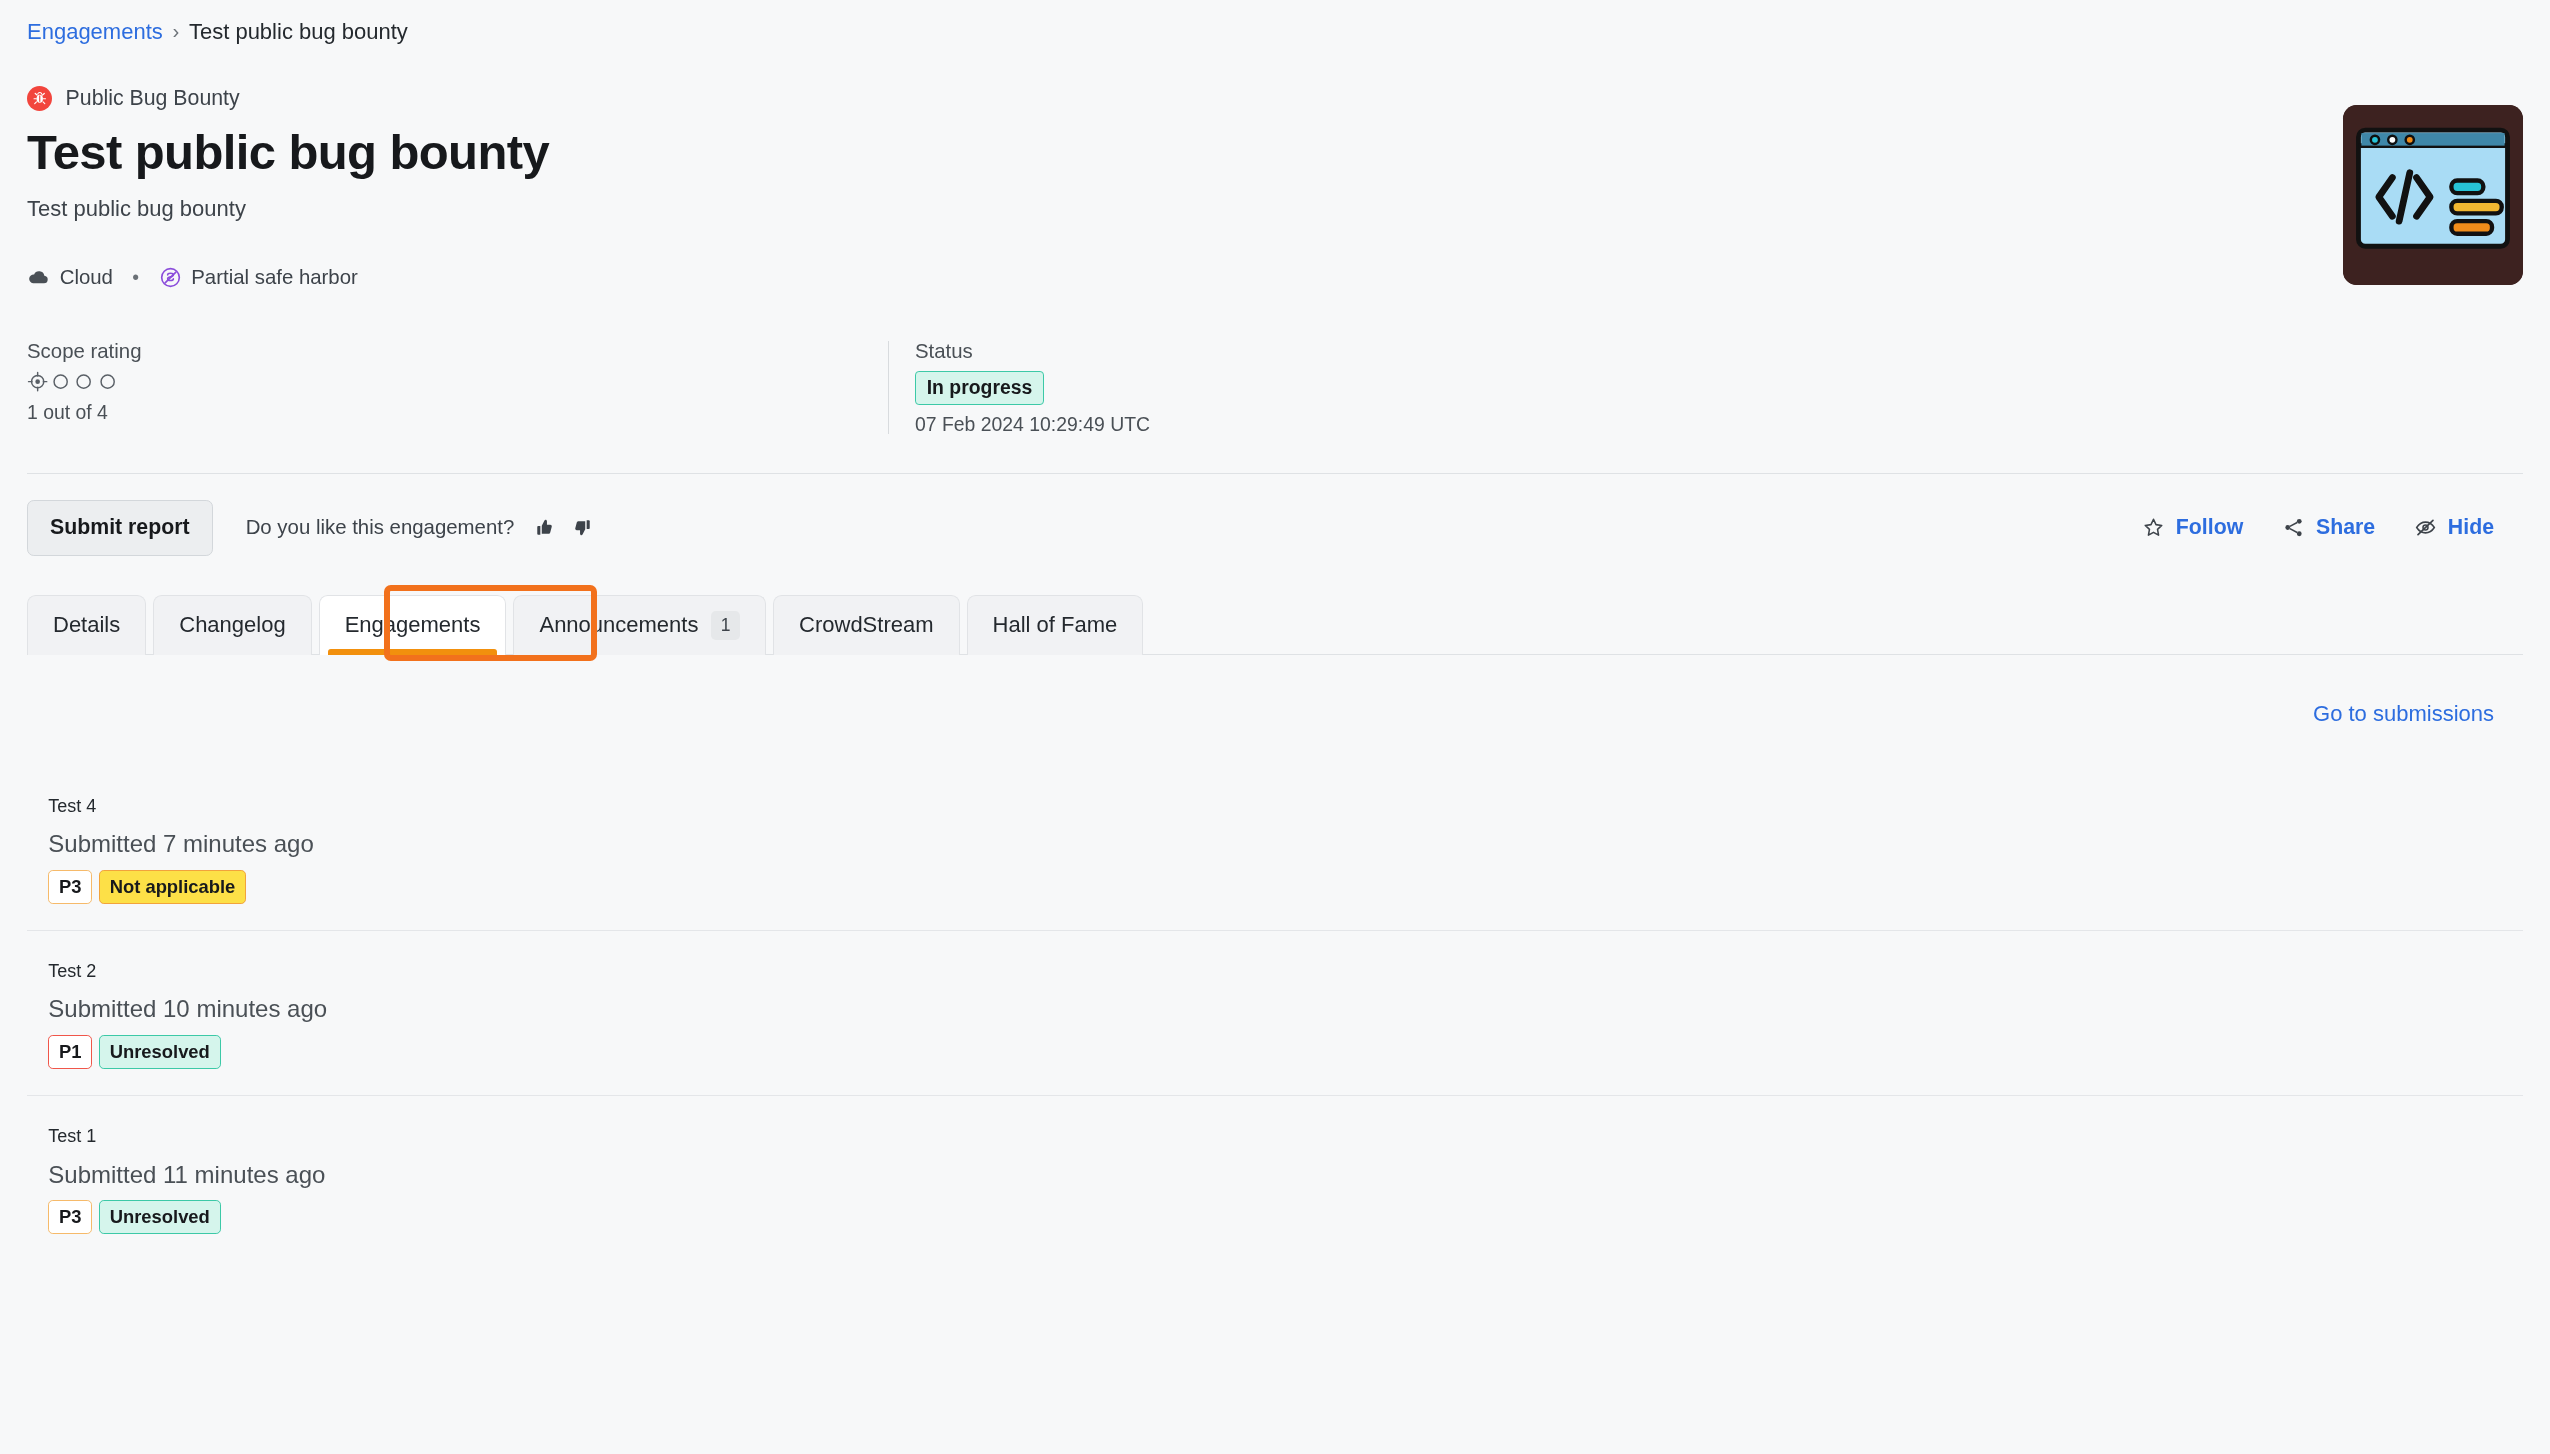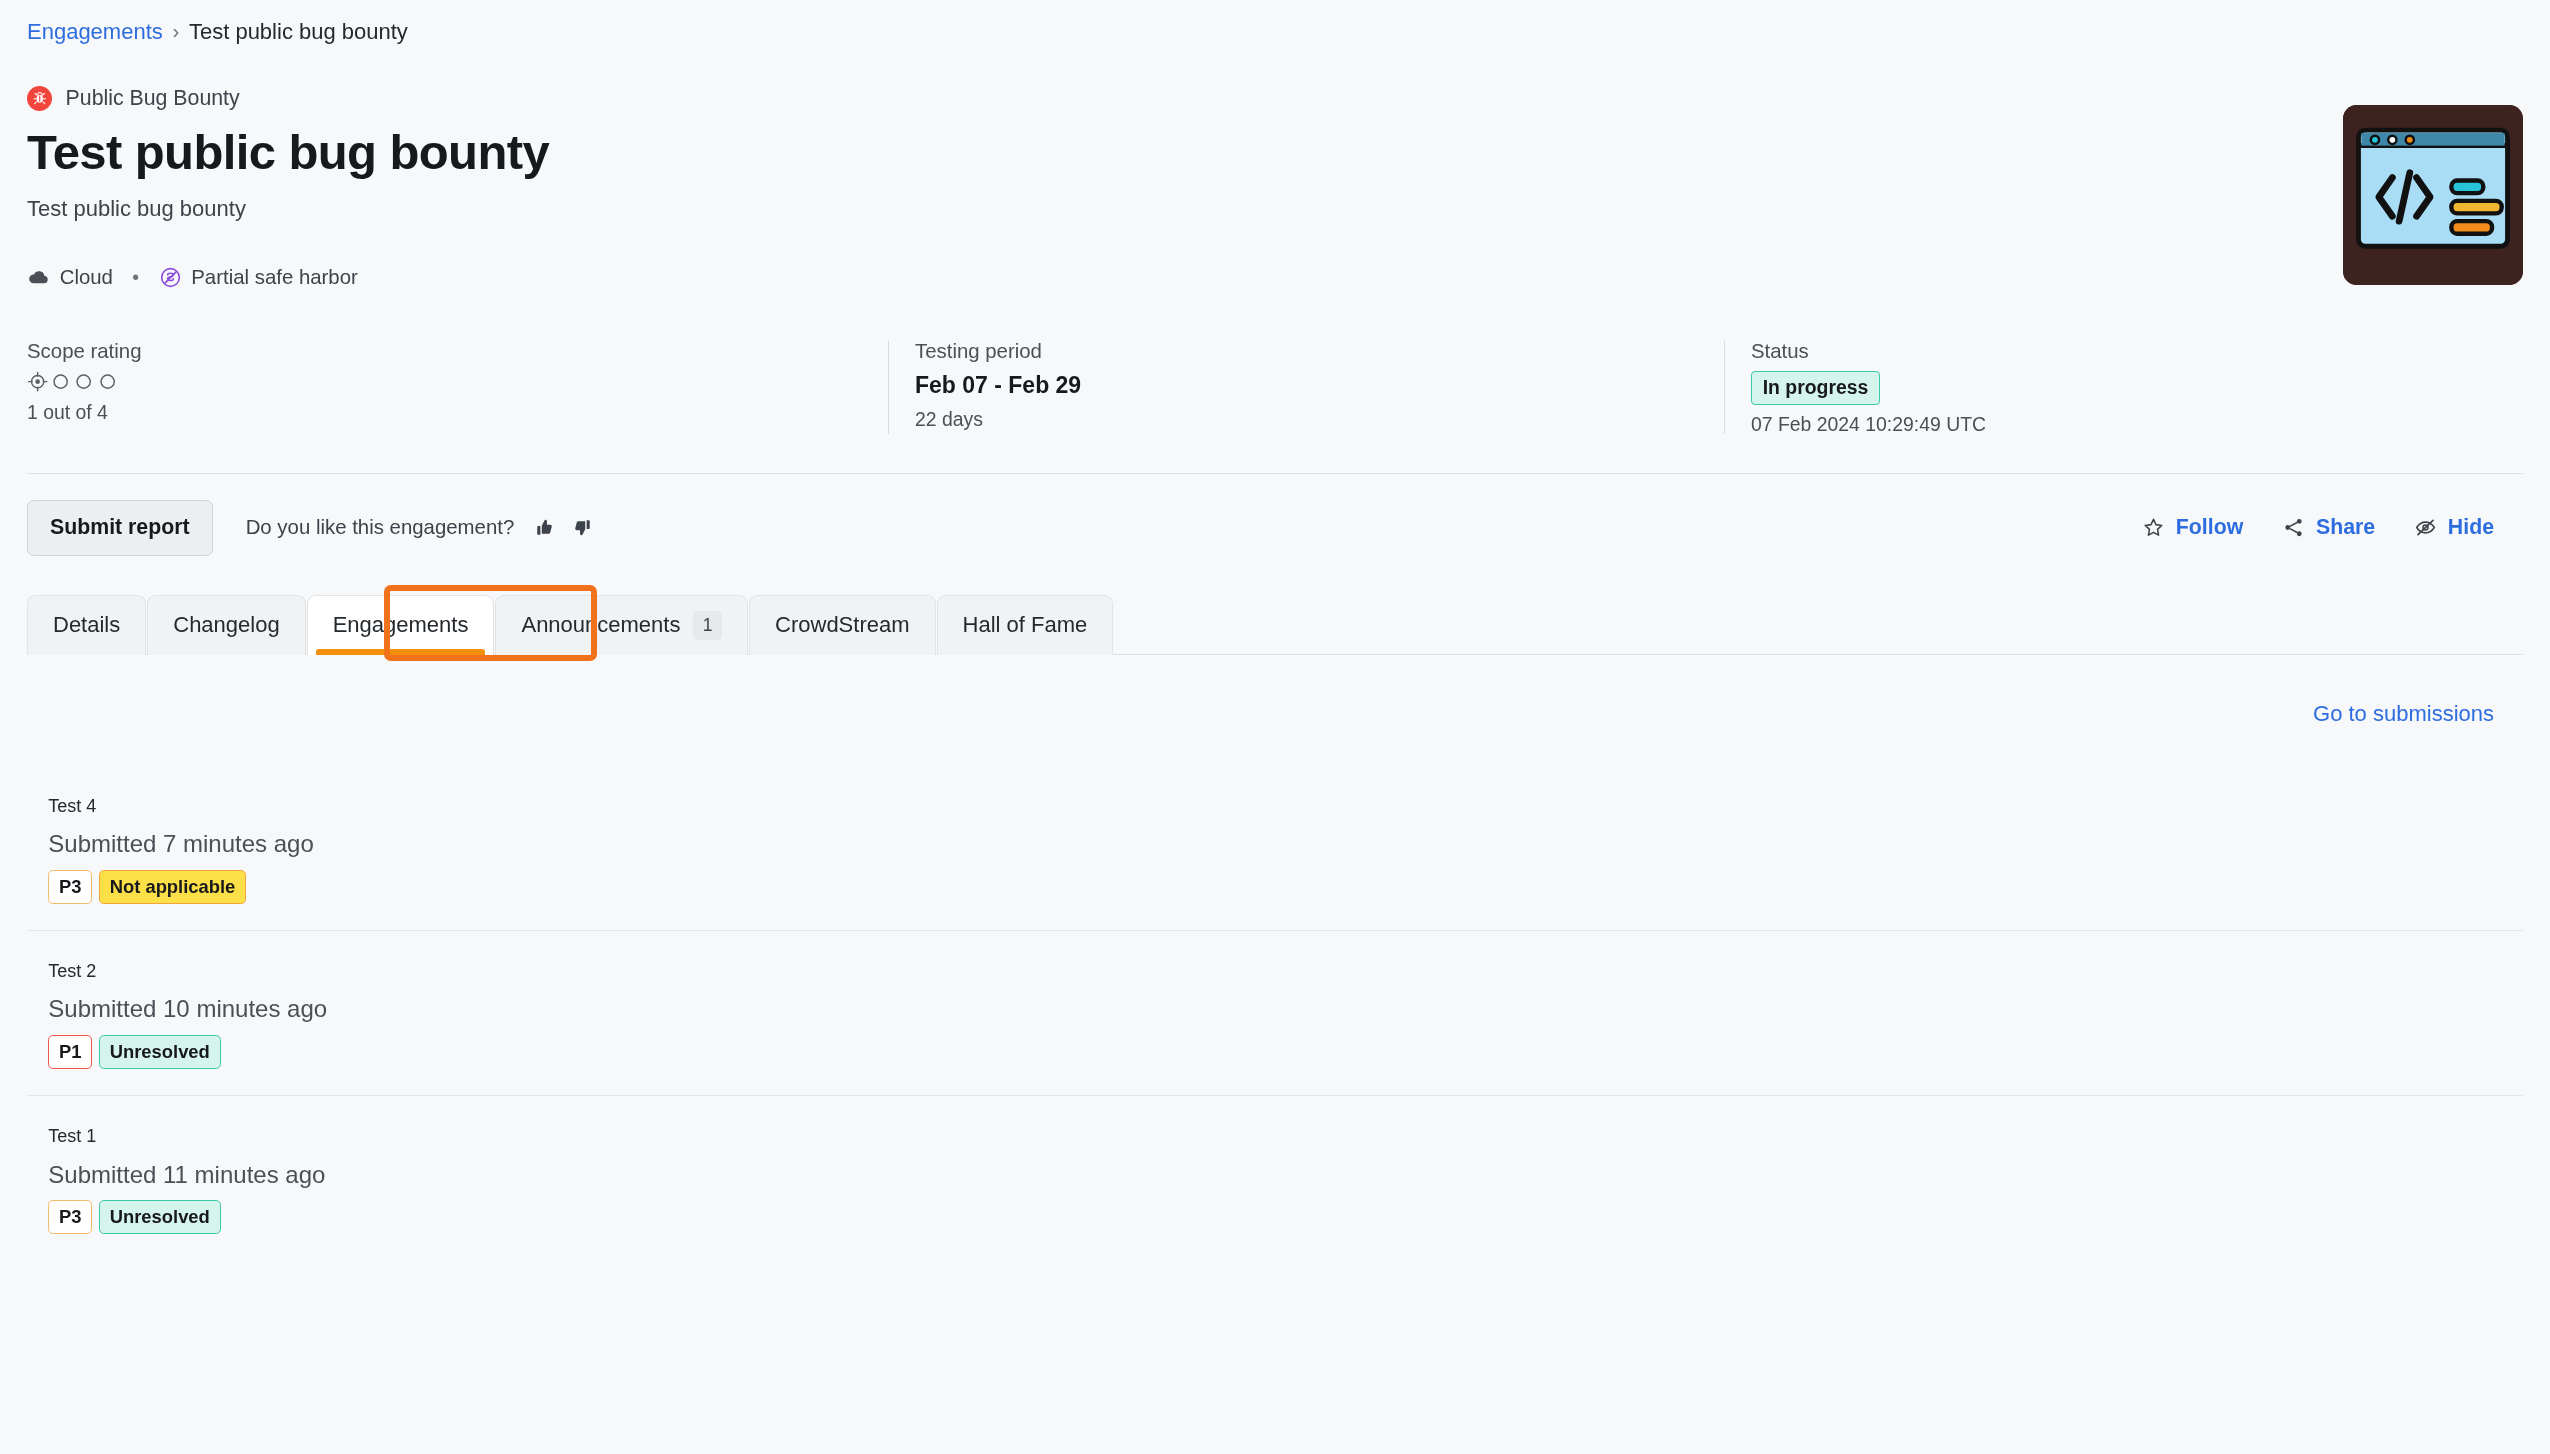--- a/index.html
+++ b/index.html
@@ -187,21 +187,21 @@
     color: #2d6ddf;
     font-weight: bold;
     cursor: pointer;
   }
 
   
   .tabs-wrap { position: relative; margin-top: 35px; height: 72px; }
   .tabs {
     display: flex;
     align-items: flex-end;
-    gap: 1px;
+    gap: 7px;
     height: 64px;
     position: relative;
     z-index: 2;
   }
   .tab {
     height: 60px;
     padding: 0 25px;
     display: flex;
     align-items: center;
     gap: 12.6px;
@@ -411,25 +411,20 @@
         </span>
         <span>
           <svg width="21.3" height="21.3" viewBox="0 0 22 22" aria-hidden="true">
             <circle cx="11" cy="11" r="6.8" fill="none" stroke="#5a6067" stroke-width="1.5"></circle>
           </svg>
         </span>
       </div>
       <div class="stat-sub">1 out of 4</div>
     </div>
 
-    <div class="stat s2">
-      <div class="stat-label">Testing period</div>
-      <div class="stat-strong">Feb 07 - Feb 29</div>
-      <div class="stat-sub">22 days</div>
-    </div>
 
     <div class="stat s3">
       <div class="stat-label">Status</div>
       <div class="status-badge">In progress</div>
       <div class="stat-sub">07 Feb 2024 10:29:49 UTC</div>
     </div>
   </div>
 
   <div class="divider"></div>
 

